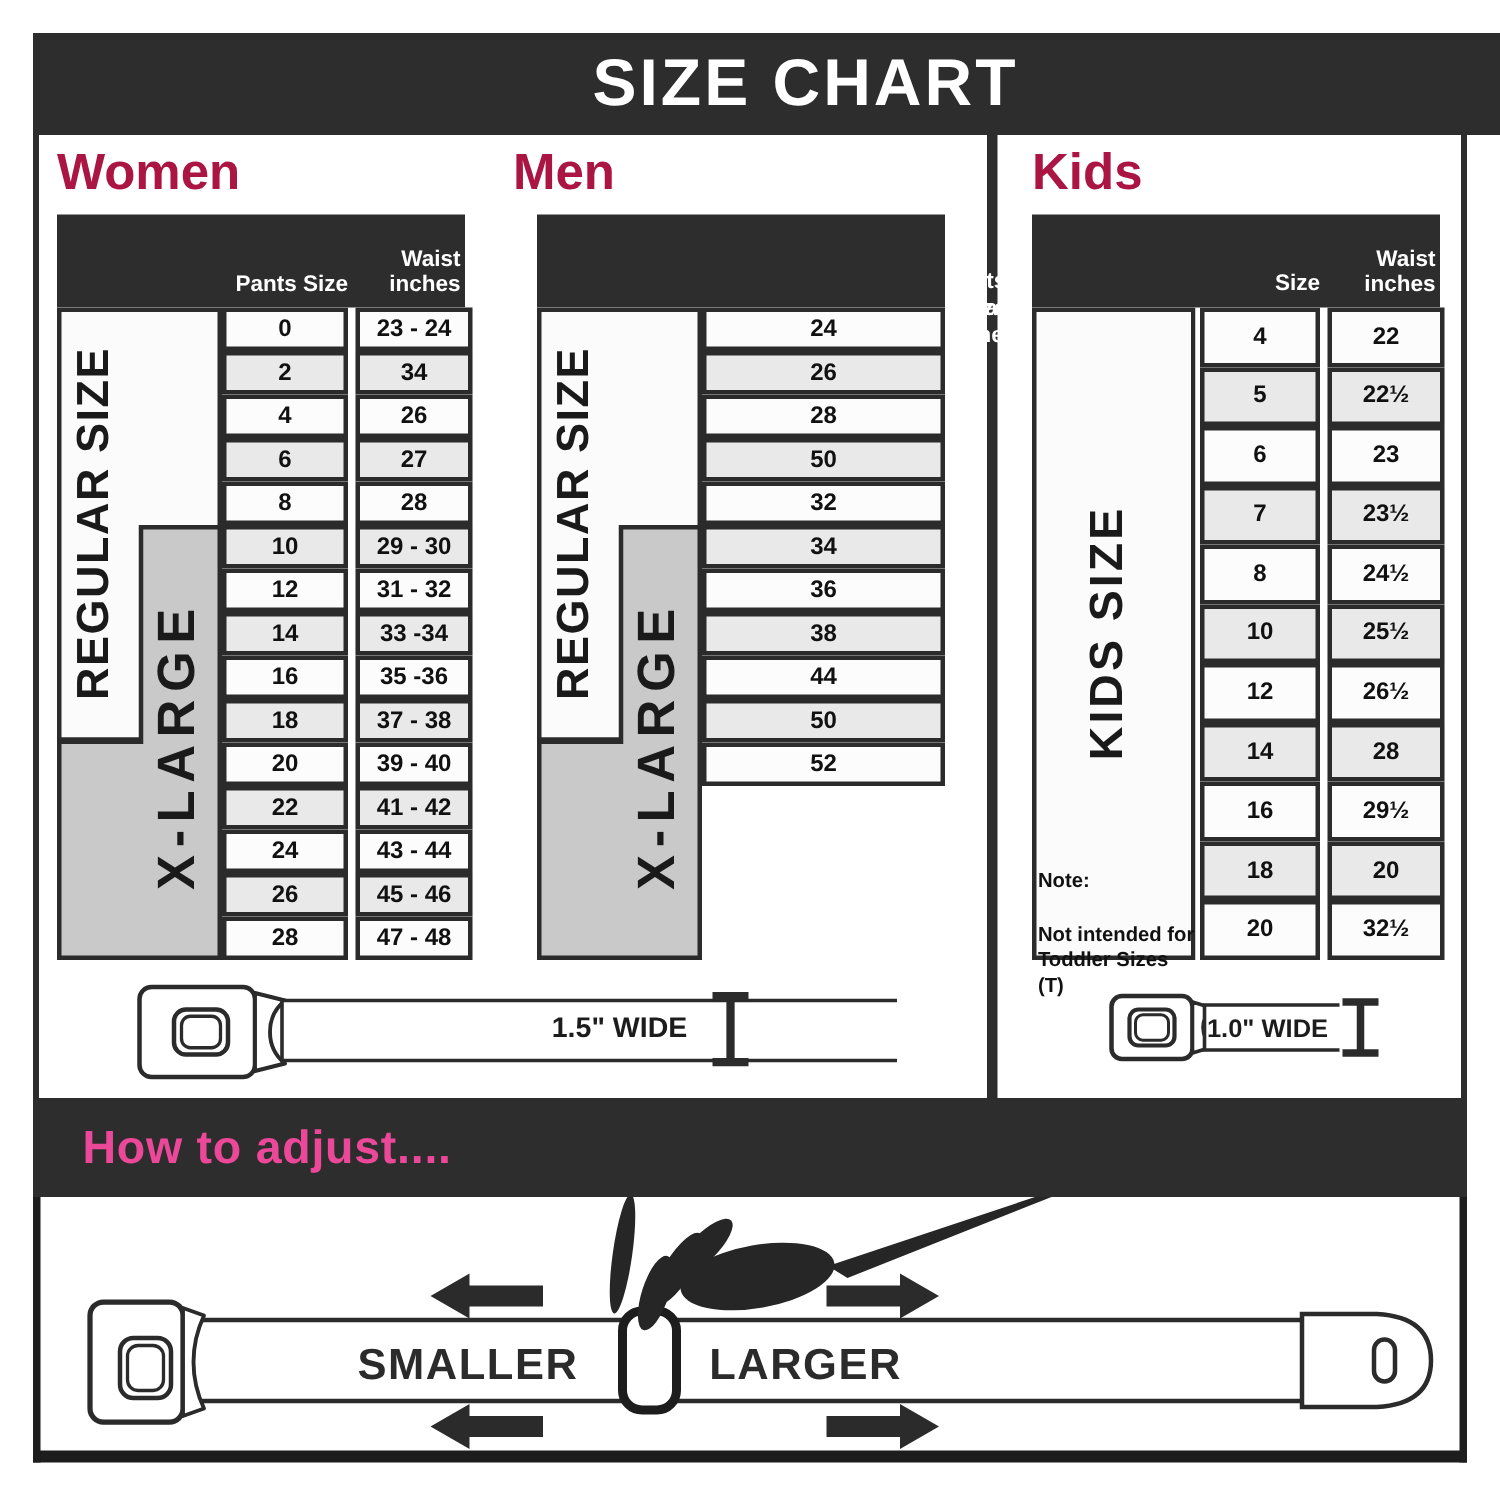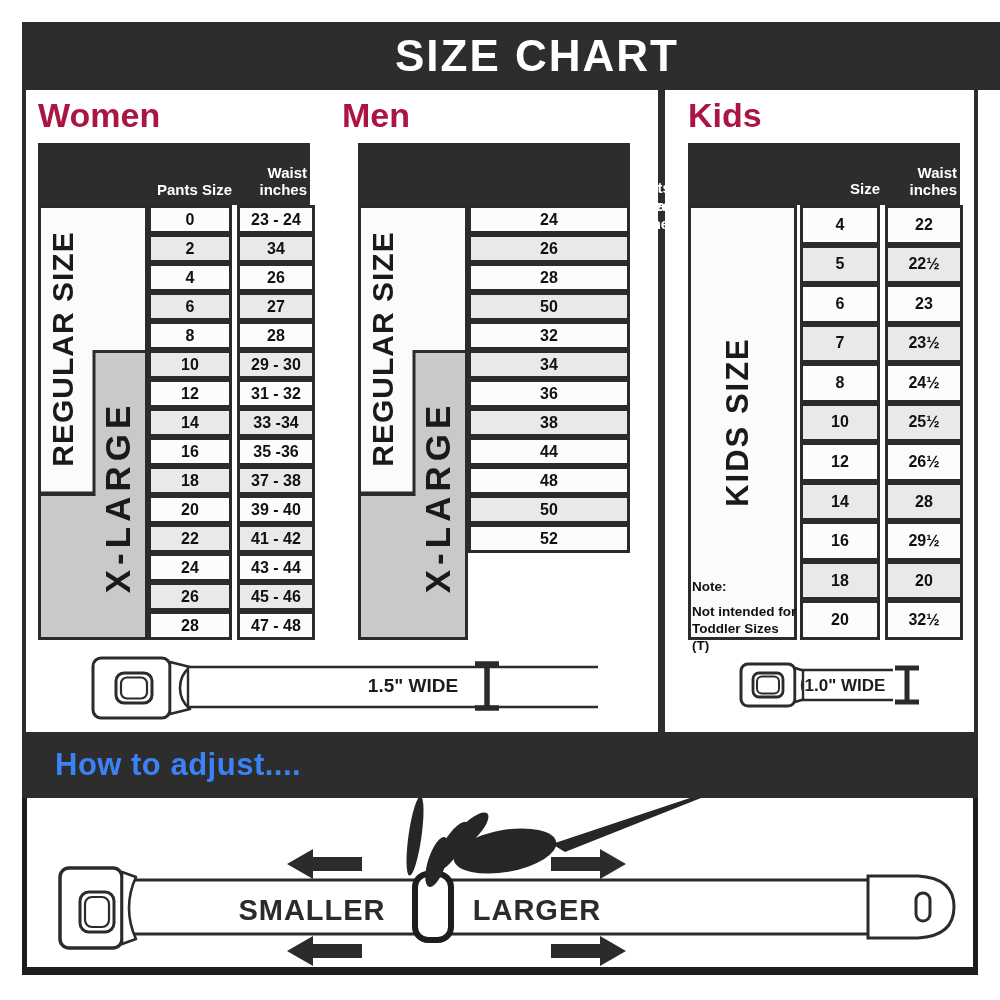--- a/index.html
+++ b/index.html
@@ -54,30 +54,30 @@
 
   
   .vlabel{font-weight:bold;color:#1a1a1a;text-align:center;transform:rotate(-90deg);}
   .vl-w-reg{left:-79px;top:329px;width:290px;height:40px;font-size:30px;letter-spacing:1px;}
   .vl-w-xl{left:-30px;top:475px;width:300px;height:44px;font-size:35px;letter-spacing:5px;}
   .vl-m-reg{left:241px;top:329px;width:290px;height:40px;font-size:30px;letter-spacing:1px;}
   .vl-m-xl{left:290px;top:475px;width:300px;height:44px;font-size:35px;letter-spacing:5px;}
   .vl-kids{left:592px;top:400px;width:300px;height:44px;font-size:31px;letter-spacing:2px;}
 
   .note-block{left:692px;top:578px;width:106px;font-size:13.5px;font-weight:bold;color:#111;line-height:17px;}
-  .note-block .n1{margin-bottom:8px;}
+  .note-block .n1{margin-bottom:19px;}
 
   .belt-label{font-weight:bold;color:#1c1c1c;text-align:center;}
   .bl-adult{left:348px;top:675px;width:130px;font-size:19px;}
   .bl-kids{left:780px;top:676px;width:130px;font-size:17px;}
 
   
   .adjust-band{left:22px;top:732px;width:956px;height:66px;background:var(--dark);}
   .adjust-head{position:absolute;left:33px;top:50%;transform:translateY(-50%);
-    color:#3b82f6;font-weight:bold;font-size:31px;letter-spacing:0.5px;}
+    color:#ec4899;font-weight:bold;font-size:31px;letter-spacing:0.5px;}
   .illo-box{left:22px;top:798px;width:956px;height:177px;background:#fff;box-sizing:border-box;
     border-left:5px solid #1d1d1d;border-right:5px solid #1d1d1d;border-bottom:8px solid #1d1d1d;}
   .adj-label{font-weight:bold;font-size:29px;color:#2b2b2b;text-align:center;letter-spacing:1px;}
   .adj-smaller{left:232px;top:894px;width:160px;}
   .adj-larger{left:457px;top:894px;width:160px;}
 </style>
 </head>
 <body>
 
 <div class="stage">
@@ -149,21 +149,20 @@
   <div class="abs rows m-rows">
       <div class="cell">24</div>
       <div class="cell alt">26</div>
       <div class="cell">28</div>
       <div class="cell alt">50</div>
       <div class="cell">32</div>
       <div class="cell alt">34</div>
       <div class="cell">36</div>
       <div class="cell alt">38</div>
       <div class="cell">44</div>
-      <div class="cell">48</div>
       <div class="cell alt">50</div>
       <div class="cell">52</div>
     </div>
 
   <div class="abs tbl-head th-kids">
     <span class="kh-col1">Size</span>
     <span class="kh-col2">Waist inches</span>
   </div>
   <svg class="abs" style="left:688px;top:205px;" width="109" height="435">
     <rect x="1.5" y="1.5" width="106" height="432" fill="#fbfbfb" stroke="#2b2b2b" stroke-width="3"></rect>

